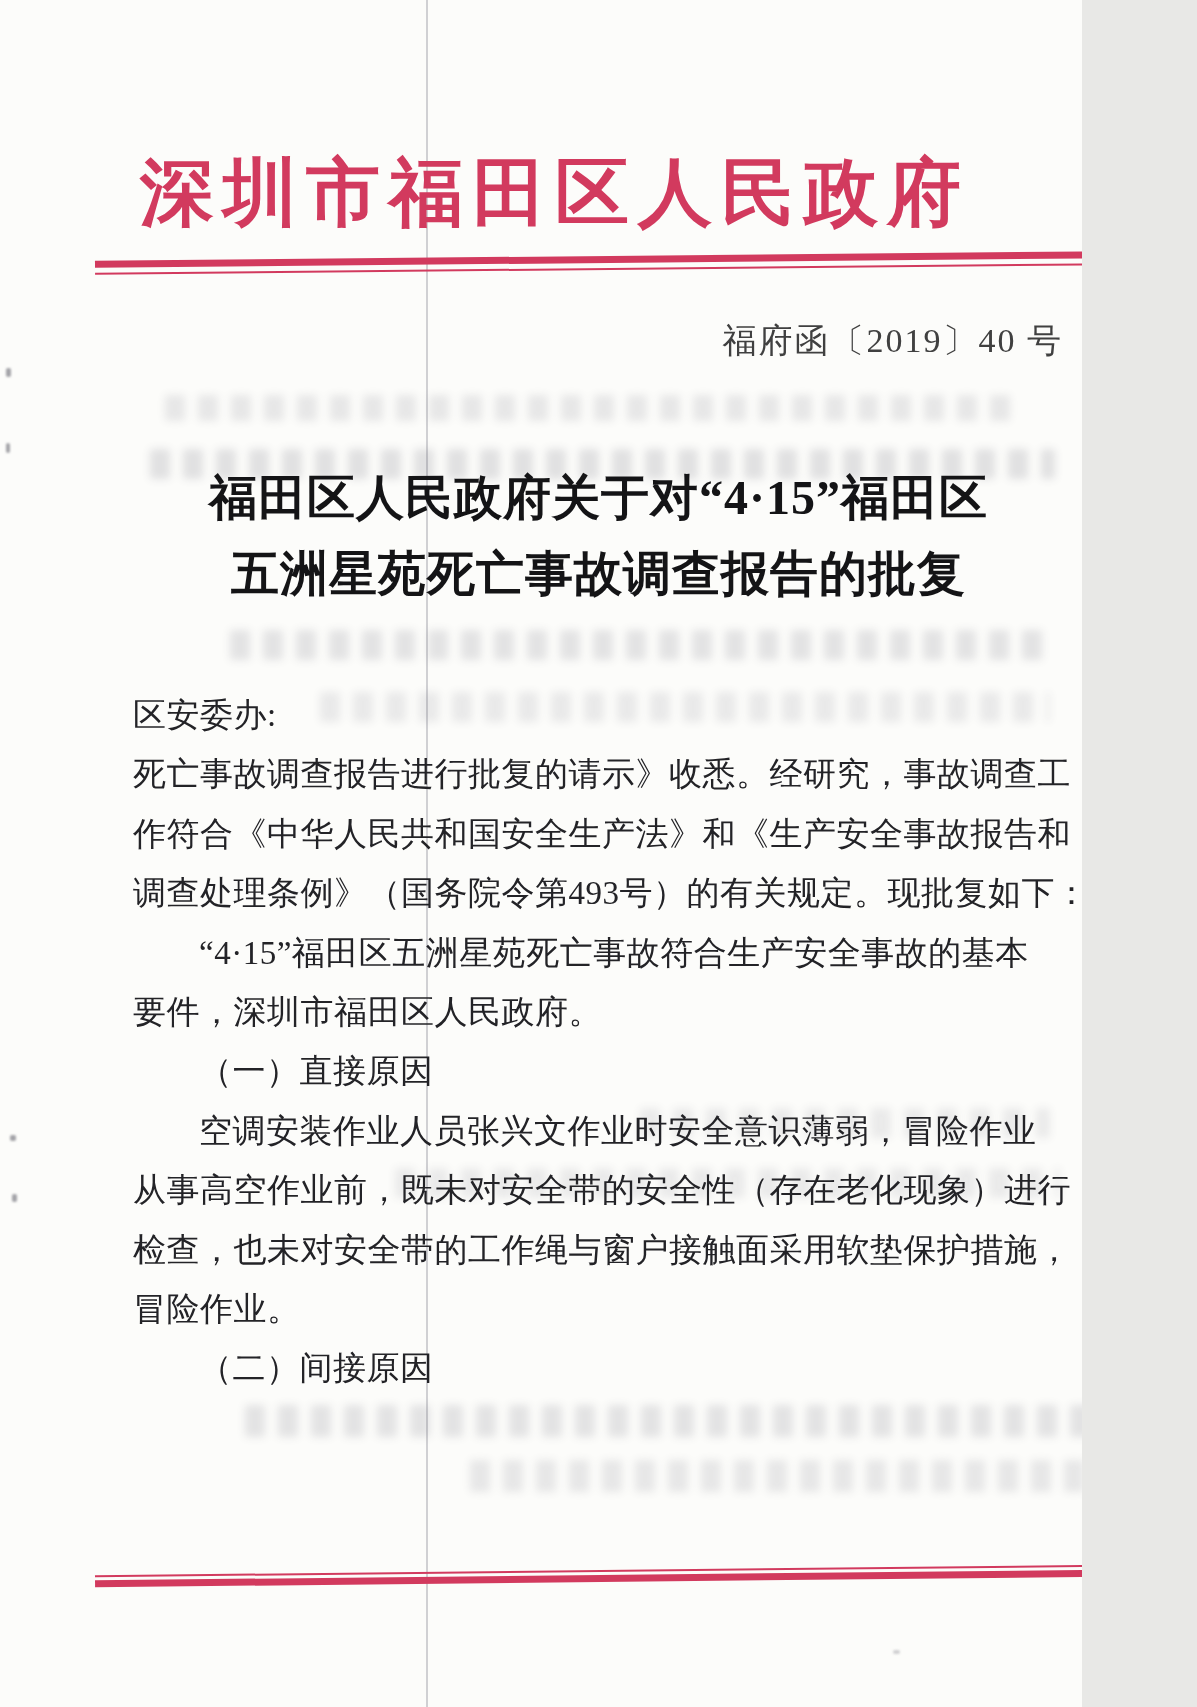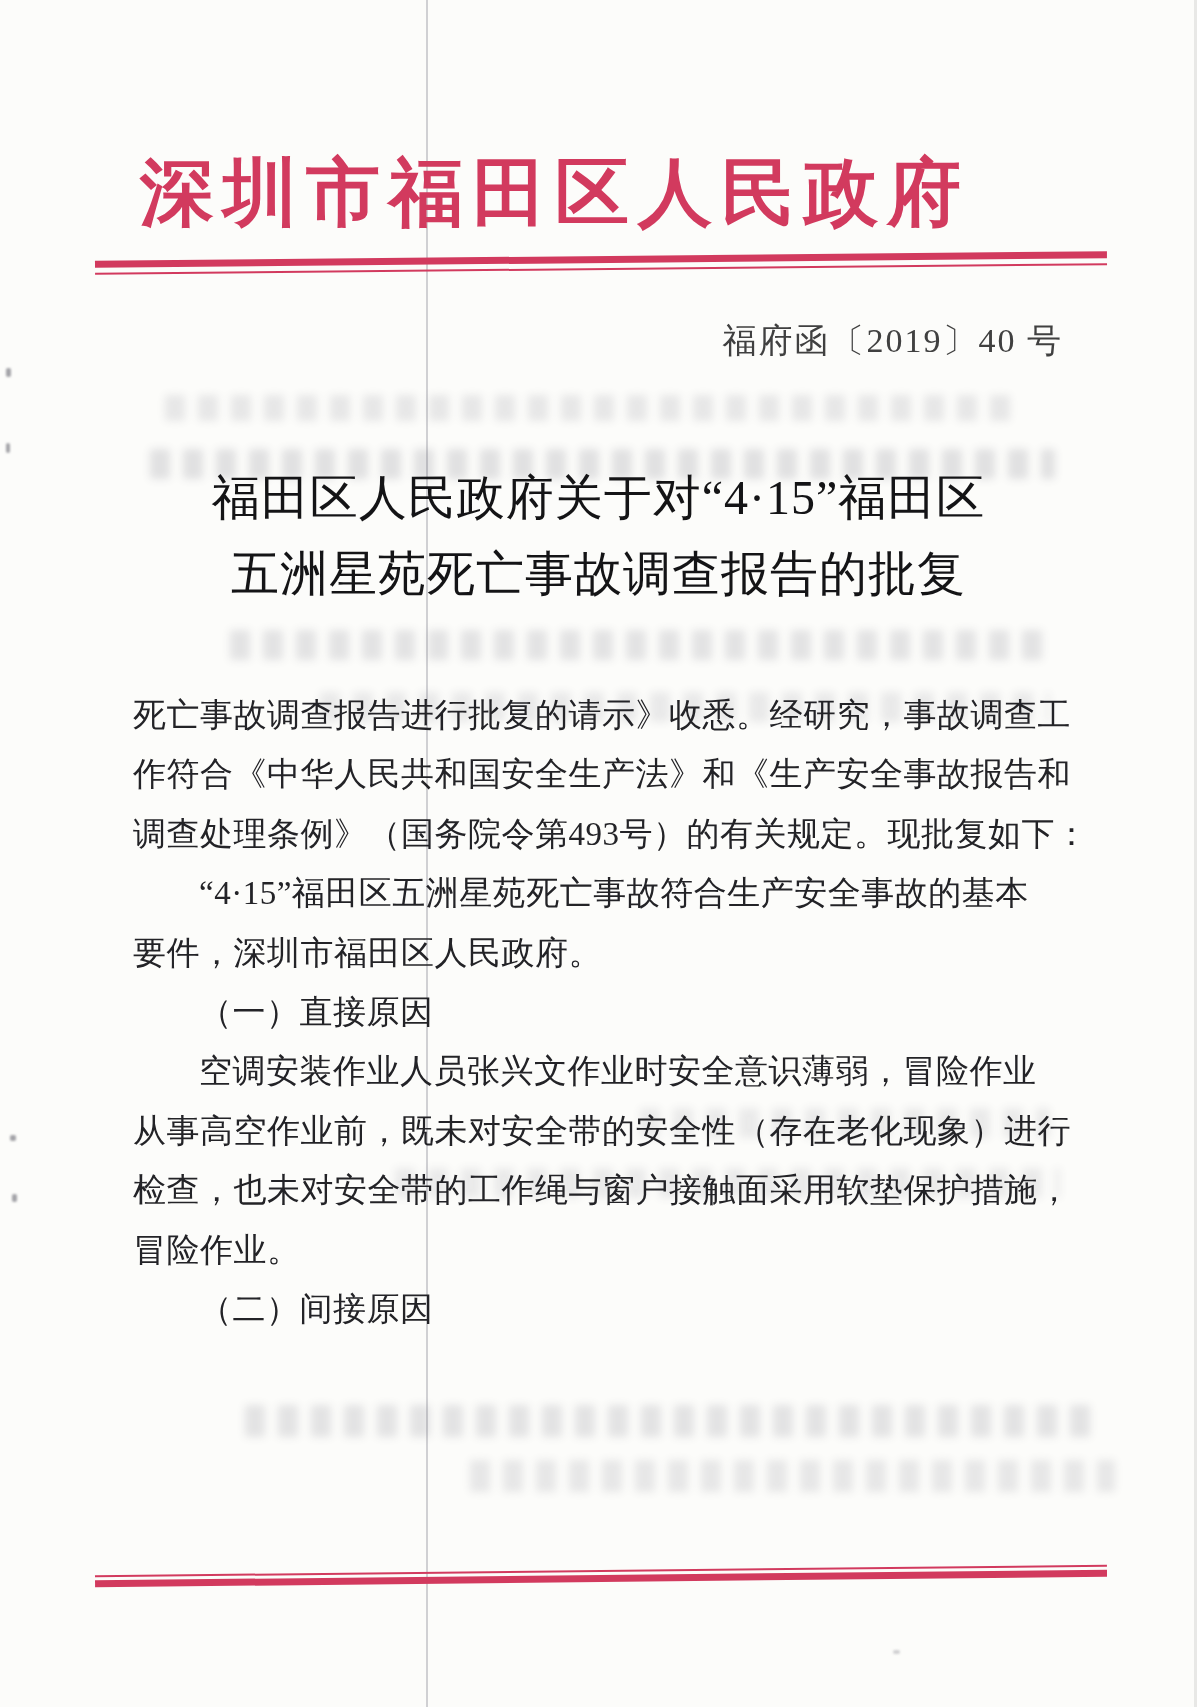--- a/index.html
+++ b/index.html
@@ -1,18 +1,18 @@
 <!DOCTYPE html>
 <html><head>
 <meta charset="utf-8">
 <style>
   html,body{margin:0;padding:0;background:#e8e8e6;}
   #page{
     position:relative;
-    width:1194px;height:1707px;
+    width:1082px;height:1707px;
     background:#fcfcfa;
     overflow:hidden;
     font-family:"Liberation Serif","DejaVu Serif",serif;
   }
   
   .fold-line{
     position:absolute;left:426px;top:0;width:2px;height:1707px;
     background:rgba(138,138,146,0.38);
   }
   
@@ -31,21 +31,21 @@
   .rule-bottom .rule-thick{margin-top:3px;}
   
   .doc-number{
     position:absolute;left:0;top:318px;width:1063px;
     text-align:right;font-size:34px;color:#404040;
     letter-spacing:2px;white-space:nowrap;
   }
   
   .title{
     position:absolute;left:66px;top:460px;width:1065px;
-    text-align:center;font-weight:normal;color:#141416;
+    text-align:center;font-weight:bold;color:#141416;
     font-size:48px;line-height:76px;letter-spacing:1px;
   }
   .title div{white-space:nowrap;}
   
   .body-block{
     position:absolute;left:133px;top:686px;width:935px;
     font-size:33px;color:#232327;
   }
   .line{height:59.4px;line-height:59.4px;white-space:nowrap;letter-spacing:0.5px;}
   .line.ind{padding-left:66px;}
@@ -96,20 +96,21 @@
   <div class="speck" style="left:10px;top:1135px;width:6px;height:6px;"></div>
   <div class="speck" style="left:12px;top:1194px;width:5px;height:8px;"></div>
   <div class="speck" style="left:893px;top:1650px;width:7px;height:4px;opacity:0.5;"></div>
 
   <div class="title">
     <div>福田区人民政府关于对“4·15”福田区</div>
     <div>五洲星苑死亡事故调查报告的批复</div>
   </div>
 
   <div class="body-block">
+    <div class="line">区安委办:</div>
     <div id="body-lines">
         <div class="line">死亡事故调查报告进行批复的请示》收悉。经研究，事故调查工</div>
         <div class="line">作符合《中华人民共和国安全生产法》和《生产安全事故报告和</div>
         <div class="line">调查处理条例》（国务院令第493号）的有关规定。现批复如下：</div>
         <div class="line ind">“4·15”福田区五洲星苑死亡事故符合生产安全事故的基本</div>
         <div class="line">要件，深圳市福田区人民政府。</div>
         <div class="line ind">（一）直接原因</div>
         <div class="line ind">空调安装作业人员张兴文作业时安全意识薄弱，冒险作业</div>
         <div class="line">从事高空作业前，既未对安全带的安全性（存在老化现象）进行</div>
         <div class="line">检查，也未对安全带的工作绳与窗户接触面采用软垫保护措施，</div>

